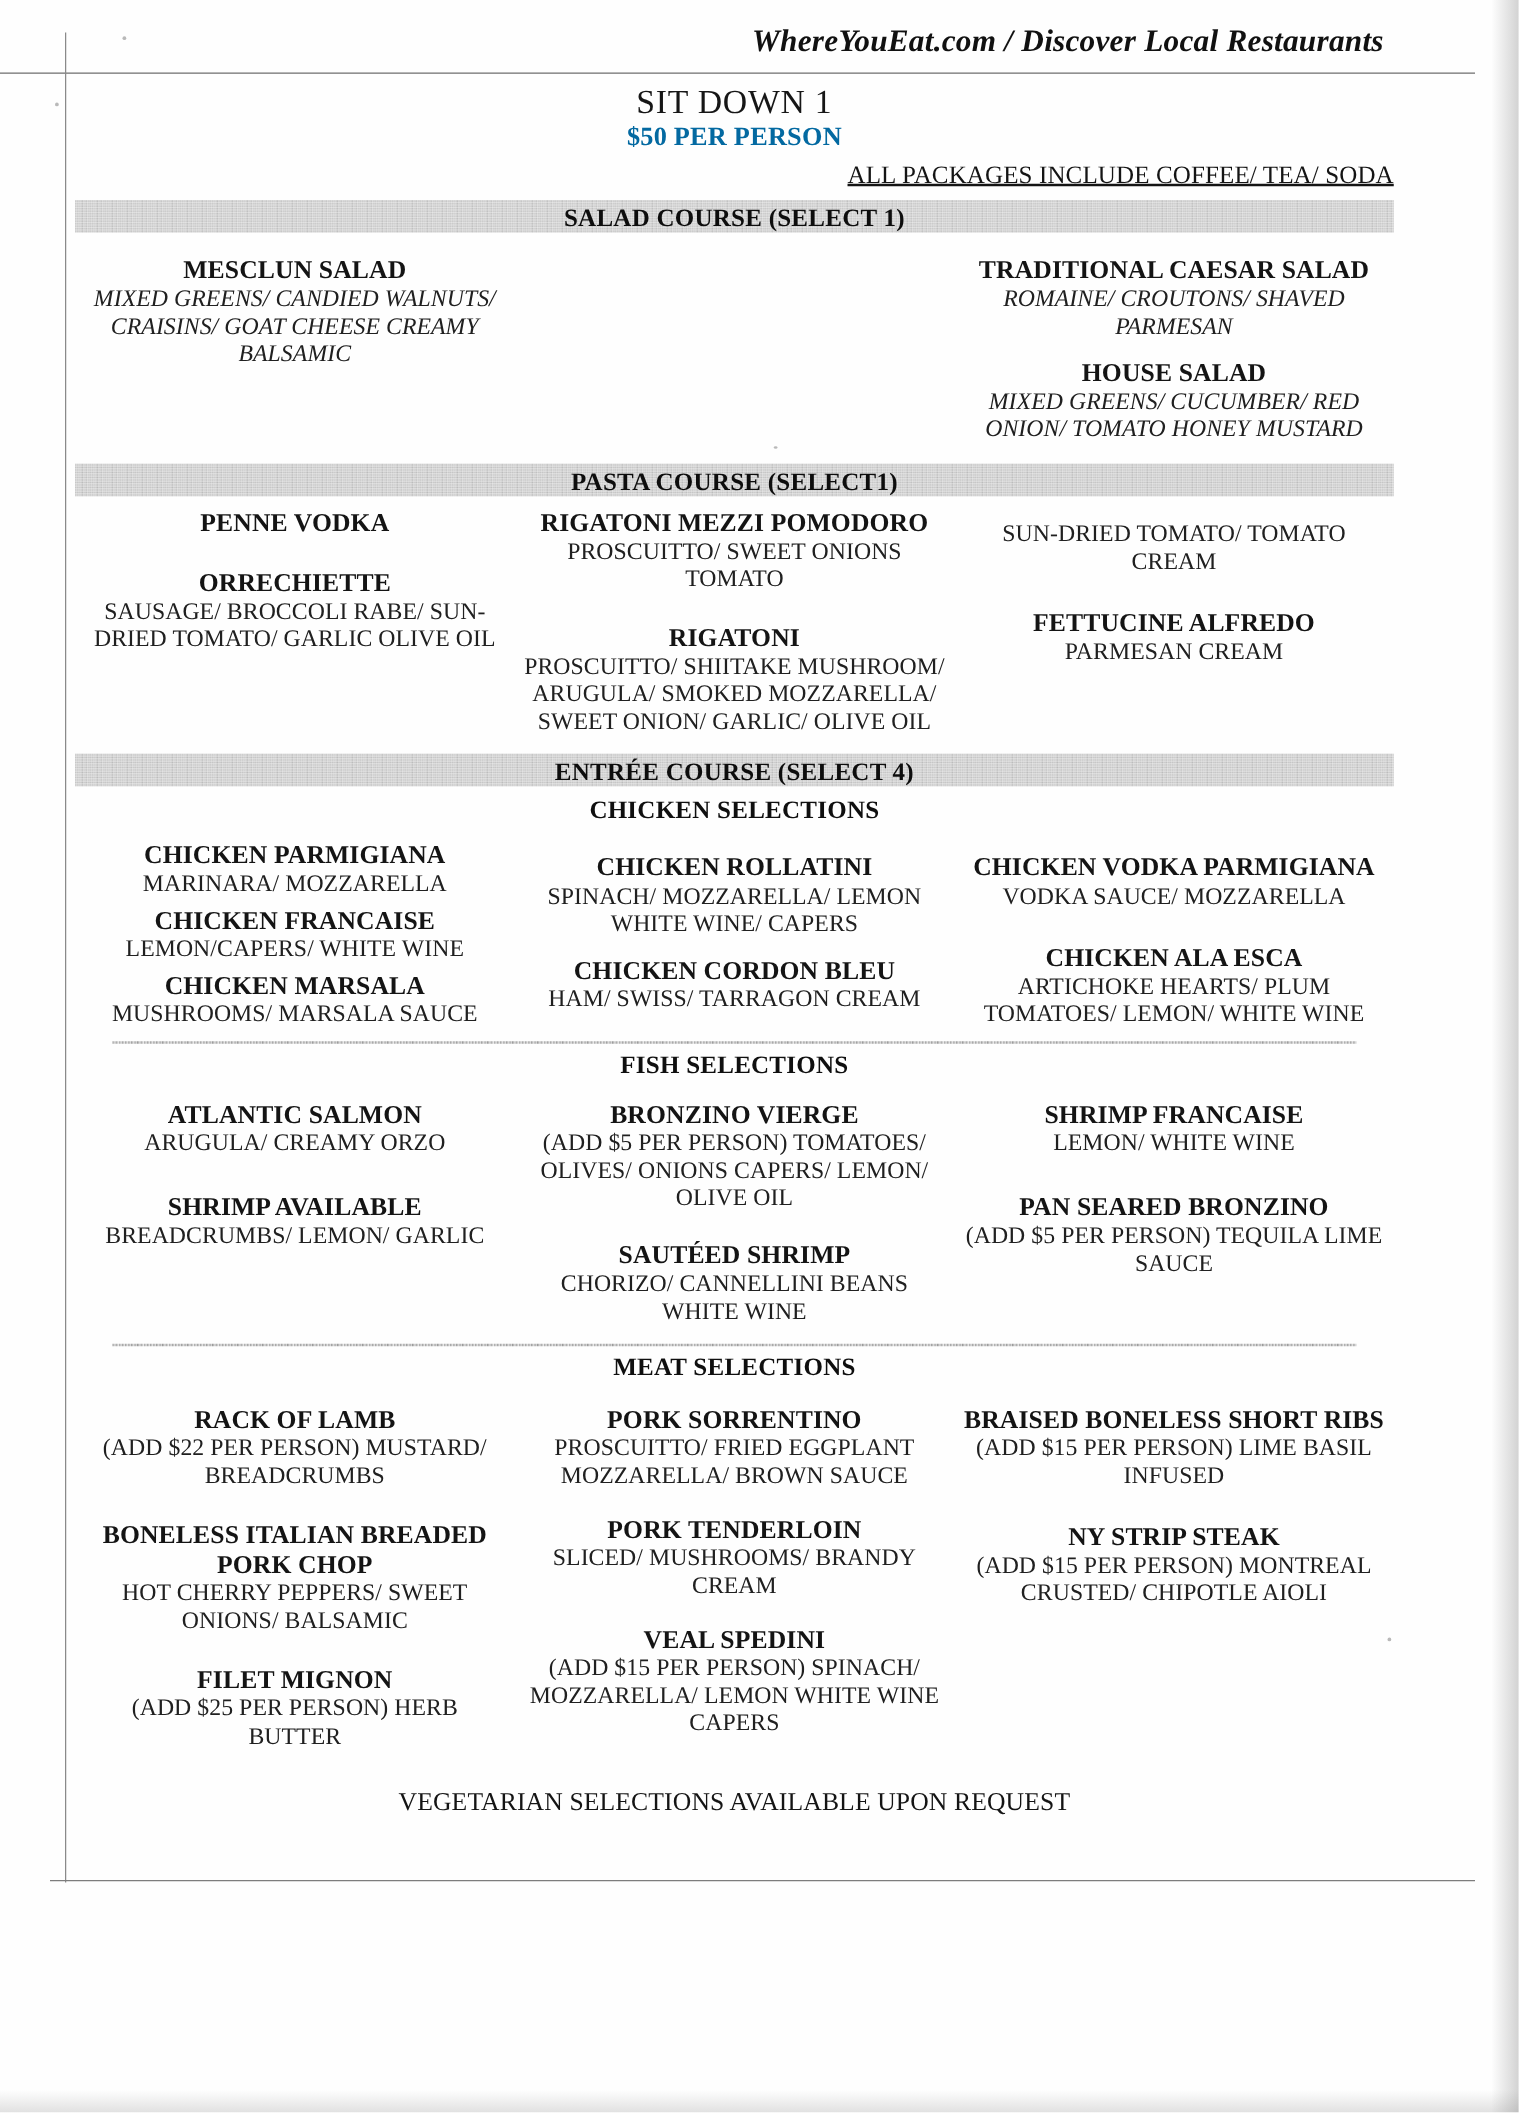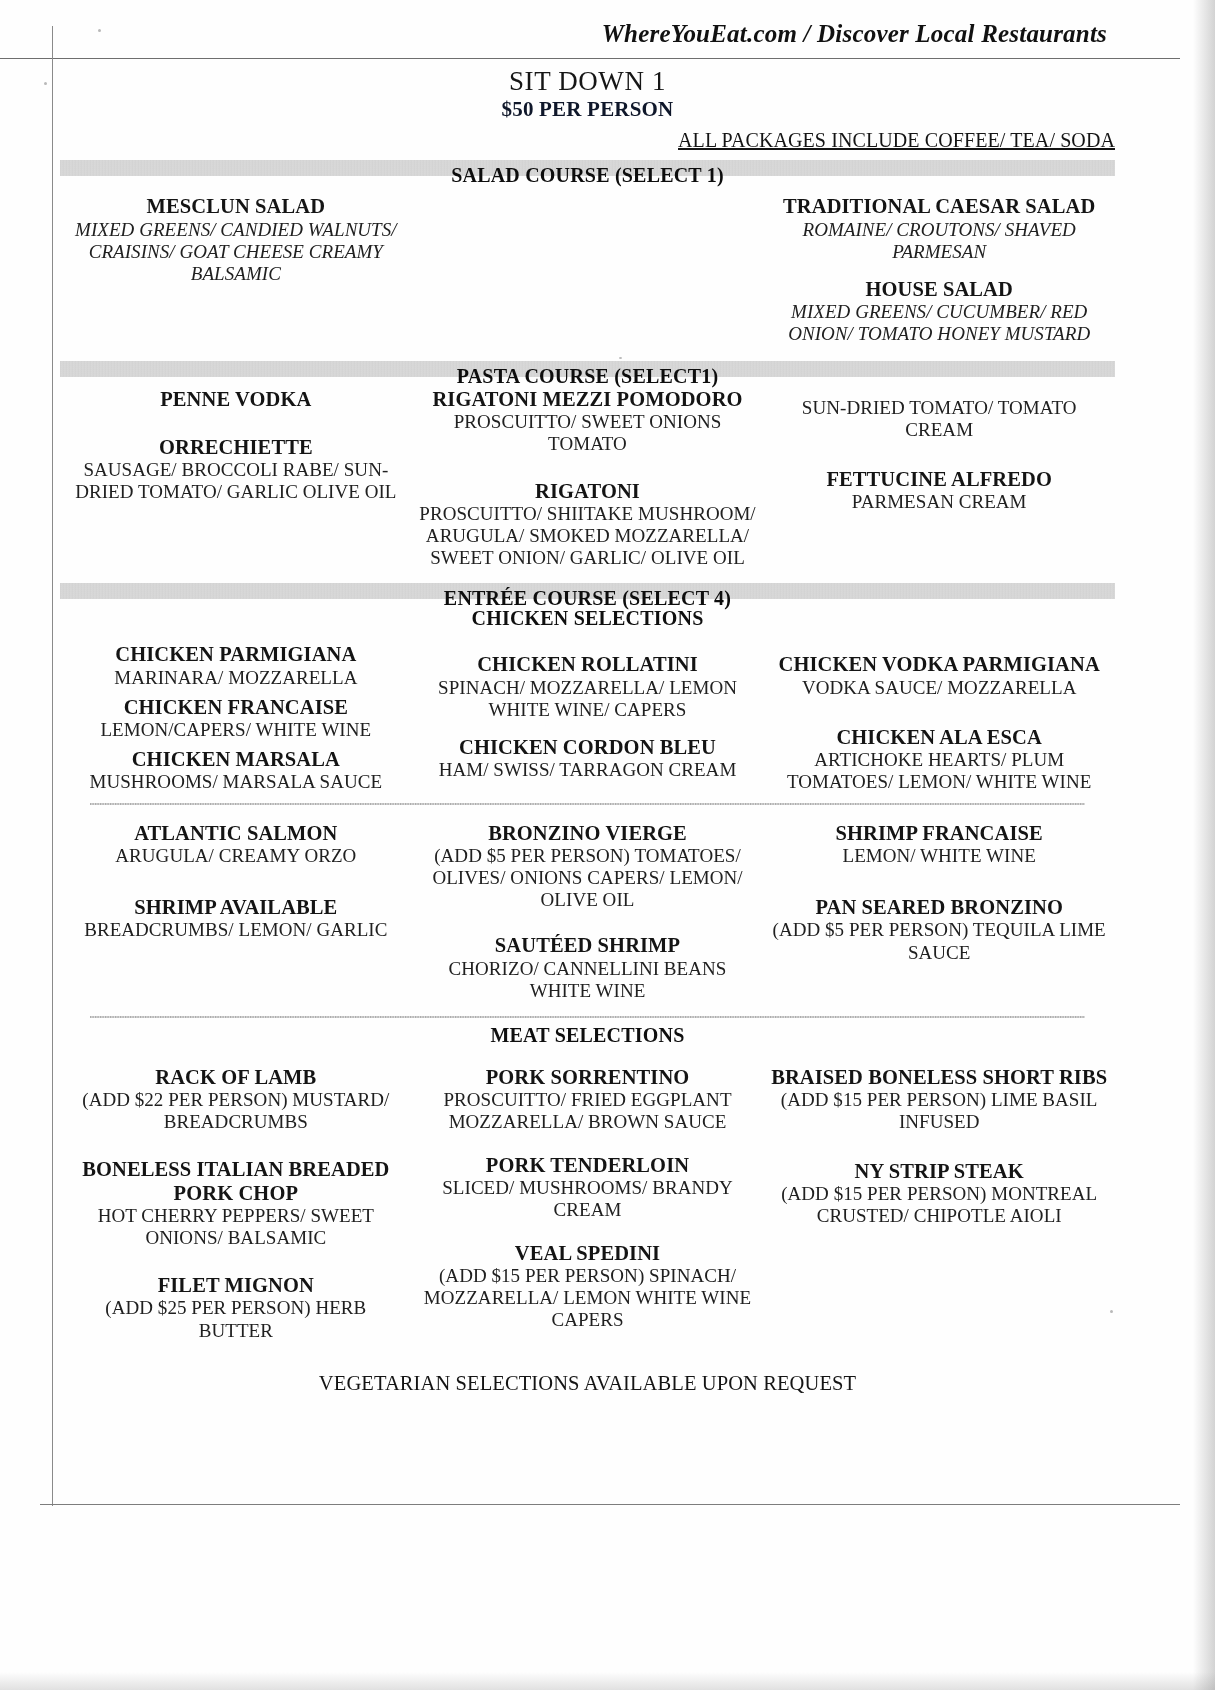--- a/index.html
+++ b/index.html
@@ -78,21 +78,21 @@
     letter-spacing: 0.6px;
     line-height: 1.12;
     color: #161616;
   }
   .menu-price {
     font-size: 21px;
     font-weight: bold;
     letter-spacing: 0.2px;
     line-height: 1.15;
     margin-top: 1px;
-    color: #0f172a;
+    color: #0369a1;
   }
   .dot-row {
     position: absolute;
     top: 30px; left: 0; width: 100%;
     text-align: center;
     font-size: 10px;
     letter-spacing: 9px;
     color: #8e8e8e;
     z-index: -1;
     white-space: nowrap;
@@ -103,21 +103,21 @@
     font-size: 20px;
     letter-spacing: 0.1px;
     margin-top: 8px;
     color: #141414;
     text-decoration: underline;
   }
 
   
   .course-banner {
     margin-top: 8px;
-    height: 16px;
+    height: 26px;
     line-height: 31px;
     text-align: center;
     font-size: 20px;
     font-weight: bold;
     letter-spacing: 0.2px;
     color: #0d0d0d;
     background-color: #c9c9c9;
     background-image:
       repeating-linear-gradient(0deg, rgba(255,255,255,0.42) 0px, rgba(255,255,255,0) 1px, rgba(255,255,255,0.38) 2px),
       repeating-linear-gradient(90deg, rgba(160,160,160,0.30) 0px, rgba(255,255,255,0.24) 1px, rgba(190,190,190,0.20) 2px, rgba(255,255,255,0.18) 3px);
@@ -285,20 +285,21 @@
       </div>
       <div class="dish">
         <div class="dish-name">CHICKEN ALA ESCA</div>
         <div class="dish-desc">ARTICHOKE HEARTS/ PLUM TOMATOES/ LEMON/ WHITE WINE</div>
       </div>
     </div>
   </div>
 
   <div class="divider"></div>
 
+  <div class="subhead">FISH SELECTIONS</div>
   <div class="cols" style="margin-top:16px;">
     <div class="col">
       <div class="dish" style="margin-bottom:28px;">
         <div class="dish-name">ATLANTIC SALMON</div>
         <div class="dish-desc">ARUGULA/ CREAMY ORZO</div>
       </div>
       <div class="dish">
         <div class="dish-name">SHRIMP AVAILABLE</div>
         <div class="dish-desc">BREADCRUMBS/ LEMON/ GARLIC</div>
       </div>

